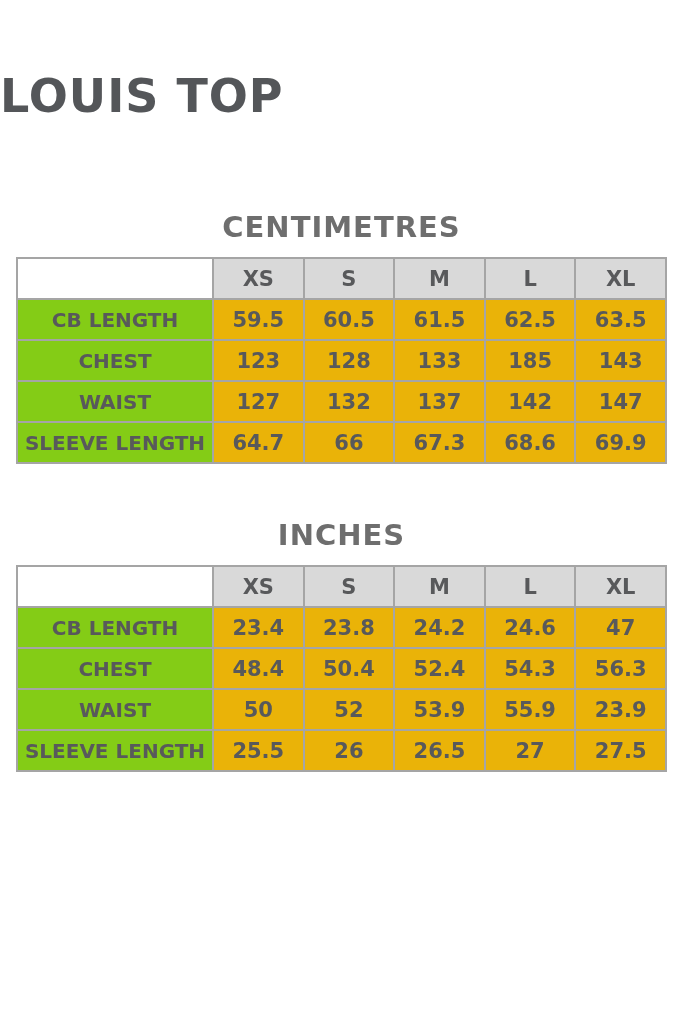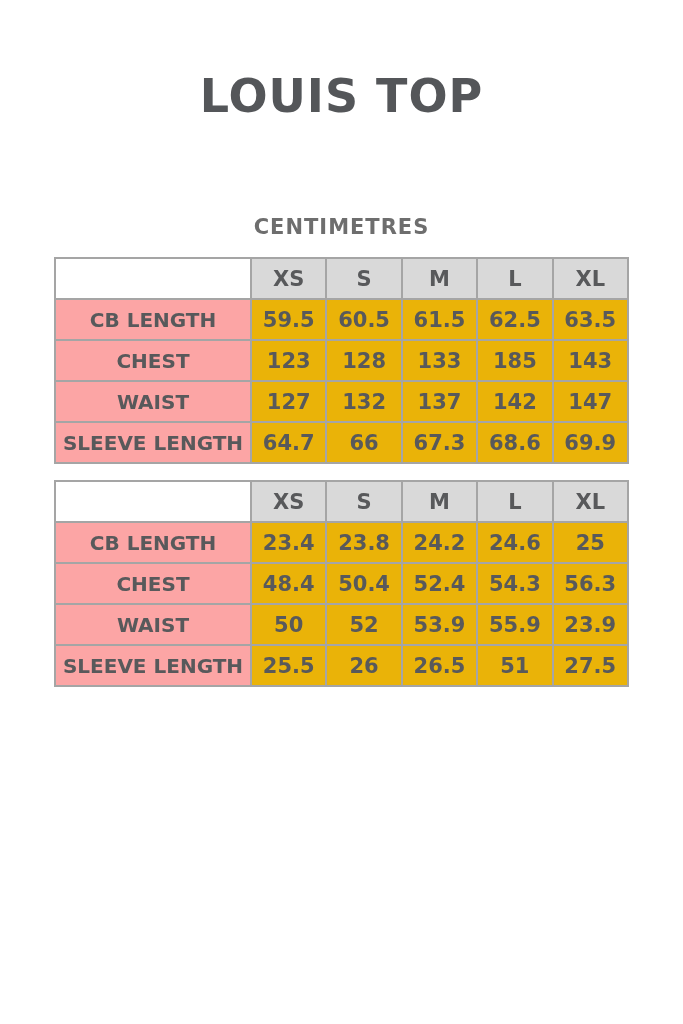--- a/index.html
+++ b/index.html
@@ -9,39 +9,38 @@
   }
   .page {
     width: 683px;
     height: 1024px;
     background: #ffffff;
     overflow: hidden;
     font-family: "DejaVu Sans", "Liberation Sans", sans-serif;
   }
   .product-title {
     margin-top: 72px;
-    text-align: center;
     font-size: 46px;
     line-height: 48px;
     font-weight: 700;
     letter-spacing: 1px;
     color: #545659;
   }
   .section-heading {
     text-align: center;
-    font-size: 21px;
+    font-size: 29px;
     line-height: 30px;
     font-weight: 700;
     letter-spacing: 1px;
     color: #6e6e6e;
   }
   .heading-cm   { margin-top: 92px; }
   .heading-in   { margin-top: 56px; }
   .size-table {
-    width: 575px;
+    width: 651px;
     margin: 15px auto 16px auto;
     border-collapse: collapse;
     table-layout: fixed;
   }
   .size-table col.label-col { width: 196px; }
   .size-table th,
   .size-table td {
     border: 2px solid #a5a5a5;
     height: 39px;
     padding: 0;
@@ -52,21 +51,21 @@
     color: #58595b;
   }
   .size-table th.size-col-header {
     background: #d9d9d9;
     font-size: 21px;
   }
   .size-table th.corner-cell {
     background: #ffffff;
   }
   .size-table td.measurement-label {
-    background: #fca5a5;
+    background: #84cc16;
     font-size: 20px;
   }
   .size-table td.size-value {
     background: #eab308;
     font-size: 21px;
   }
 </style>
 </head>
 <body>
 
@@ -124,20 +123,21 @@
         <td class="measurement-label">SLEEVE LENGTH</td>
         <td class="size-value">64.7</td>
         <td class="size-value">66</td>
         <td class="size-value">67.3</td>
         <td class="size-value">68.6</td>
         <td class="size-value">69.9</td>
       </tr>
     </tbody>
   </table>
 
+  <div class="section-heading heading-in">INCHES</div>
 
   <table class="size-table">
     <colgroup>
       <col class="label-col">
         <col>
         <col>
         <col>
         <col>
         <col>
     </colgroup>
@@ -151,21 +151,21 @@
         <th class="size-col-header">XL</th>
       </tr>
     </thead>
     <tbody>
       <tr>
         <td class="measurement-label">CB LENGTH</td>
         <td class="size-value">23.4</td>
         <td class="size-value">23.8</td>
         <td class="size-value">24.2</td>
         <td class="size-value">24.6</td>
-        <td class="size-value">25</td>
+        <td class="size-value">47</td>
       </tr>
       <tr>
         <td class="measurement-label">CHEST</td>
         <td class="size-value">48.4</td>
         <td class="size-value">50.4</td>
         <td class="size-value">52.4</td>
         <td class="size-value">54.3</td>
         <td class="size-value">56.3</td>
       </tr>
       <tr>
@@ -174,19 +174,19 @@
         <td class="size-value">52</td>
         <td class="size-value">53.9</td>
         <td class="size-value">55.9</td>
         <td class="size-value">23.9</td>
       </tr>
       <tr>
         <td class="measurement-label">SLEEVE LENGTH</td>
         <td class="size-value">25.5</td>
         <td class="size-value">26</td>
         <td class="size-value">26.5</td>
-        <td class="size-value">51</td>
+        <td class="size-value">27</td>
         <td class="size-value">27.5</td>
       </tr>
     </tbody>
   </table>
 
 </div>
 
 </body></html>

